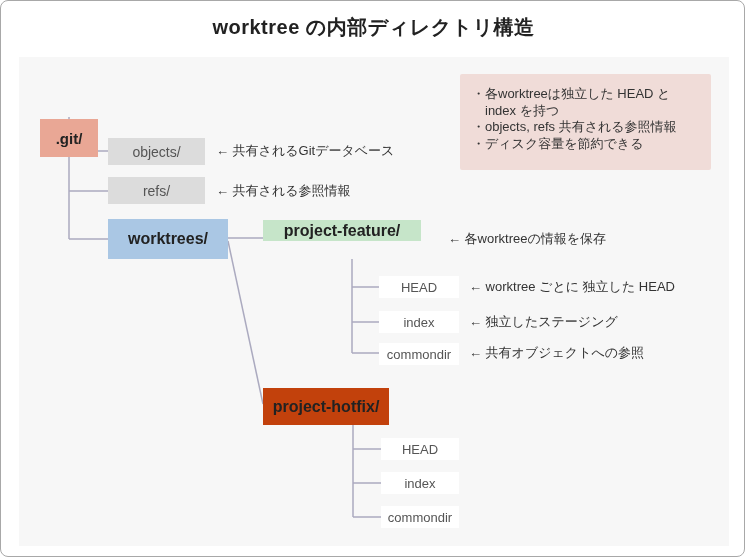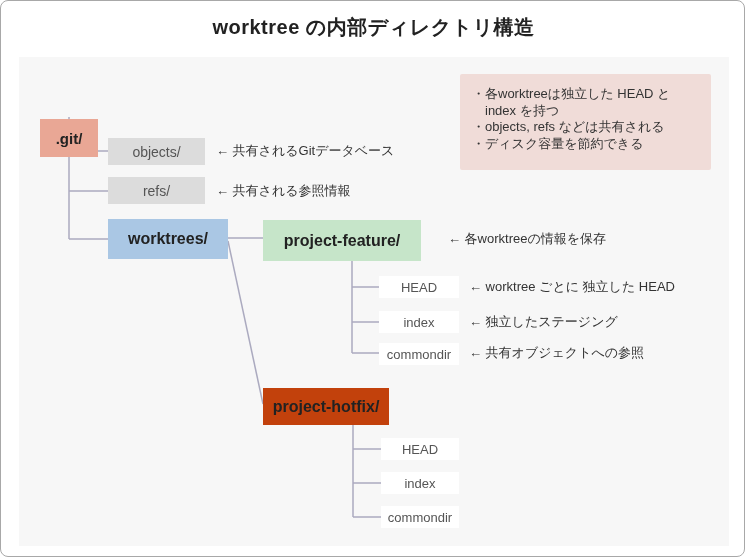--- a/index.html
+++ b/index.html
@@ -18,21 +18,21 @@
   svg.lines{position:absolute;left:0;top:0;pointer-events:none;}
   .box{
     position:absolute;display:flex;align-items:center;justify-content:center;
     box-sizing:border-box;white-space:nowrap;
   }
   .box-root{left:39px;top:78px;width:58px;height:38px;background:#e9a795;font-weight:bold;font-size:15px;color:#222;margin-top:40px;}
   .box-shared{background:#dcdcdc;color:#555;font-size:14px;width:97px;height:27px;left:107px;}
   .box-objects{top:137px;}
   .box-refs{top:176px;}
   .box-worktrees{left:107px;top:218px;width:120px;height:40px;background:#aac7e4;font-weight:bold;font-size:16px;color:#222;}
-  .box-feature{left:262px;top:219px;width:158px;height:41px;background:#c6e5c9;font-weight:bold;font-size:16px;color:#222;}
+  .box-feature{left:262px;top:219px;width:158px;height:21px;background:#c6e5c9;font-weight:bold;font-size:16px;color:#222;}
   .box-hotfix{left:262px;top:387px;width:126px;height:37px;background:#c2410c;font-weight:bold;font-size:16px;color:#222;}
   .box-file{background:#ffffff;color:#555;font-size:13px;}
   .f-file{left:378px;width:80px;height:22px;}
   .h-file{left:380px;width:78px;height:22px;}
   .annot{
     position:absolute;font-size:13px;color:#333;white-space:nowrap;height:18px;line-height:18px;
   }
   .note{
     position:absolute;left:459px;top:73px;width:251px;height:96px;background:#f0dcd8;
     box-sizing:border-box;padding:12px 12px 0 12px;border-radius:2px;
@@ -89,17 +89,17 @@
   <div class="annot" style="left:215px;top:141px;">← 共有されるGitデータベース</div>
   <div class="annot" style="left:447px;top:229px;">← 各worktreeの情報を保存</div>
   <div class="annot" style="left:215px;top:181px;">← 共有される参照情報</div>
   <div class="annot" style="left:468px;top:277px;">← worktree ごとに 独立した HEAD</div>
   <div class="annot" style="left:468px;top:312px;text-align:center;">← 独立したステージング</div>
   <div class="annot" style="left:468px;top:343px;">← 共有オブジェクトへの参照</div>
 
   <div class="note">
     <div class="note-line">・各worktreeは独立した HEAD と</div>
     <div class="note-line cont">index を持つ</div>
-    <div class="note-line">・objects, refs などは共有される</div>
+    <div class="note-line">・objects, refs 共有される参照情報</div>
     <div class="note-line">・ディスク容量を節約できる</div>
   </div>
 
 </div>
 
 </body></html>

